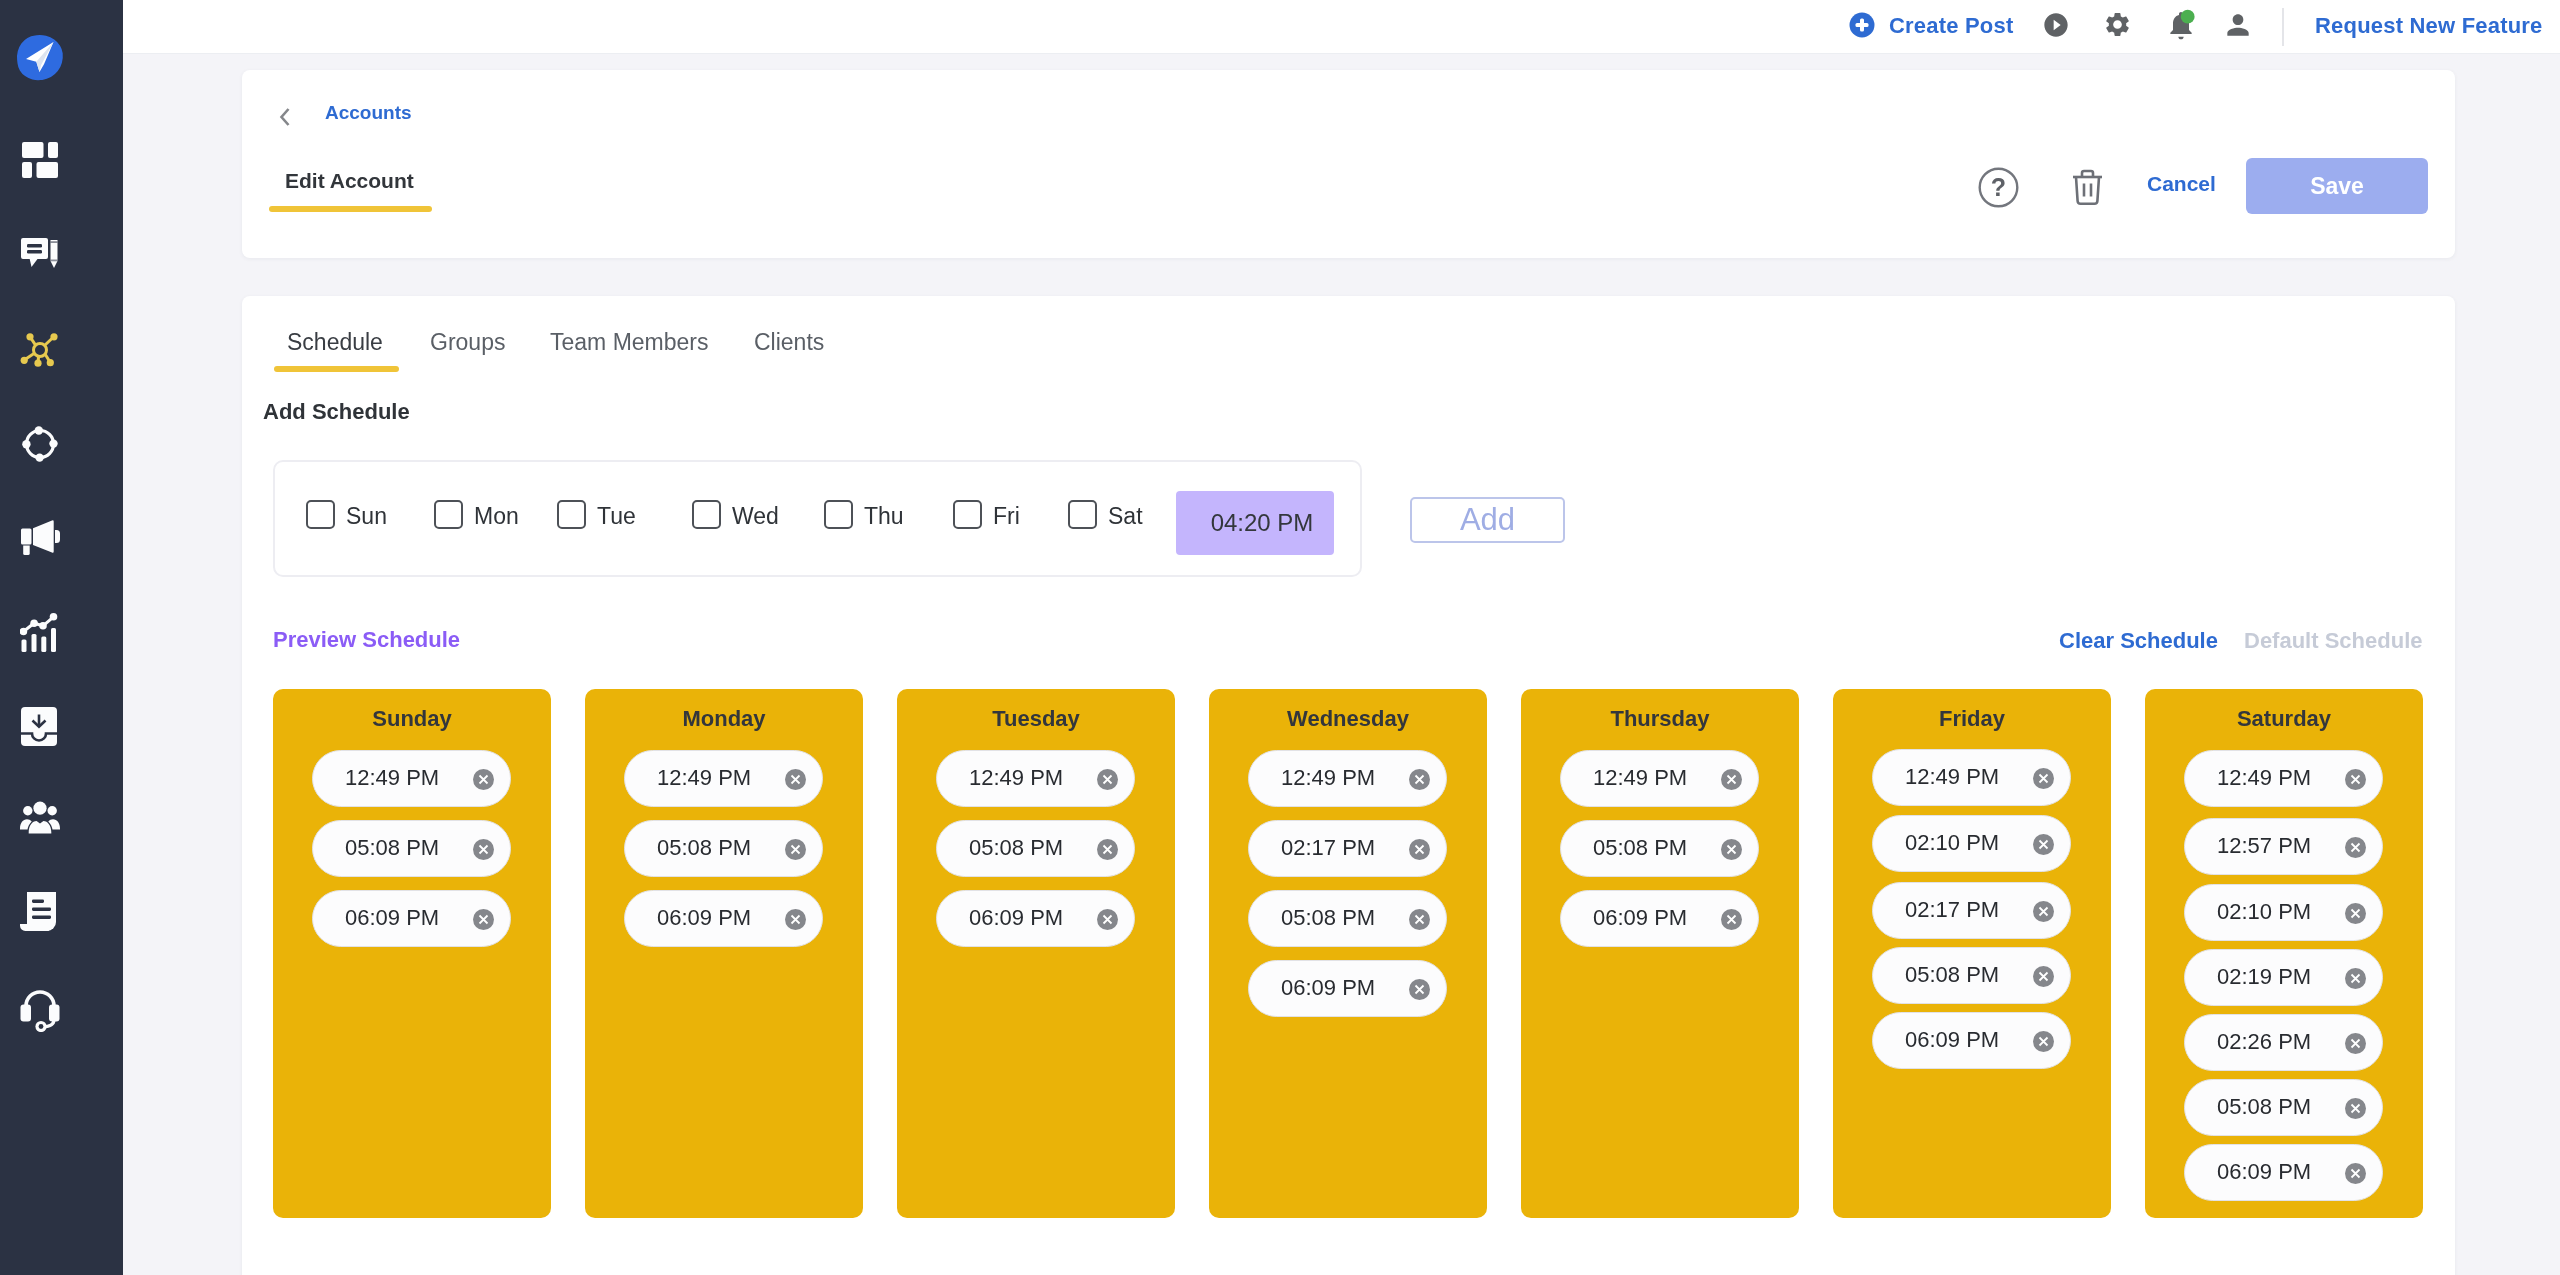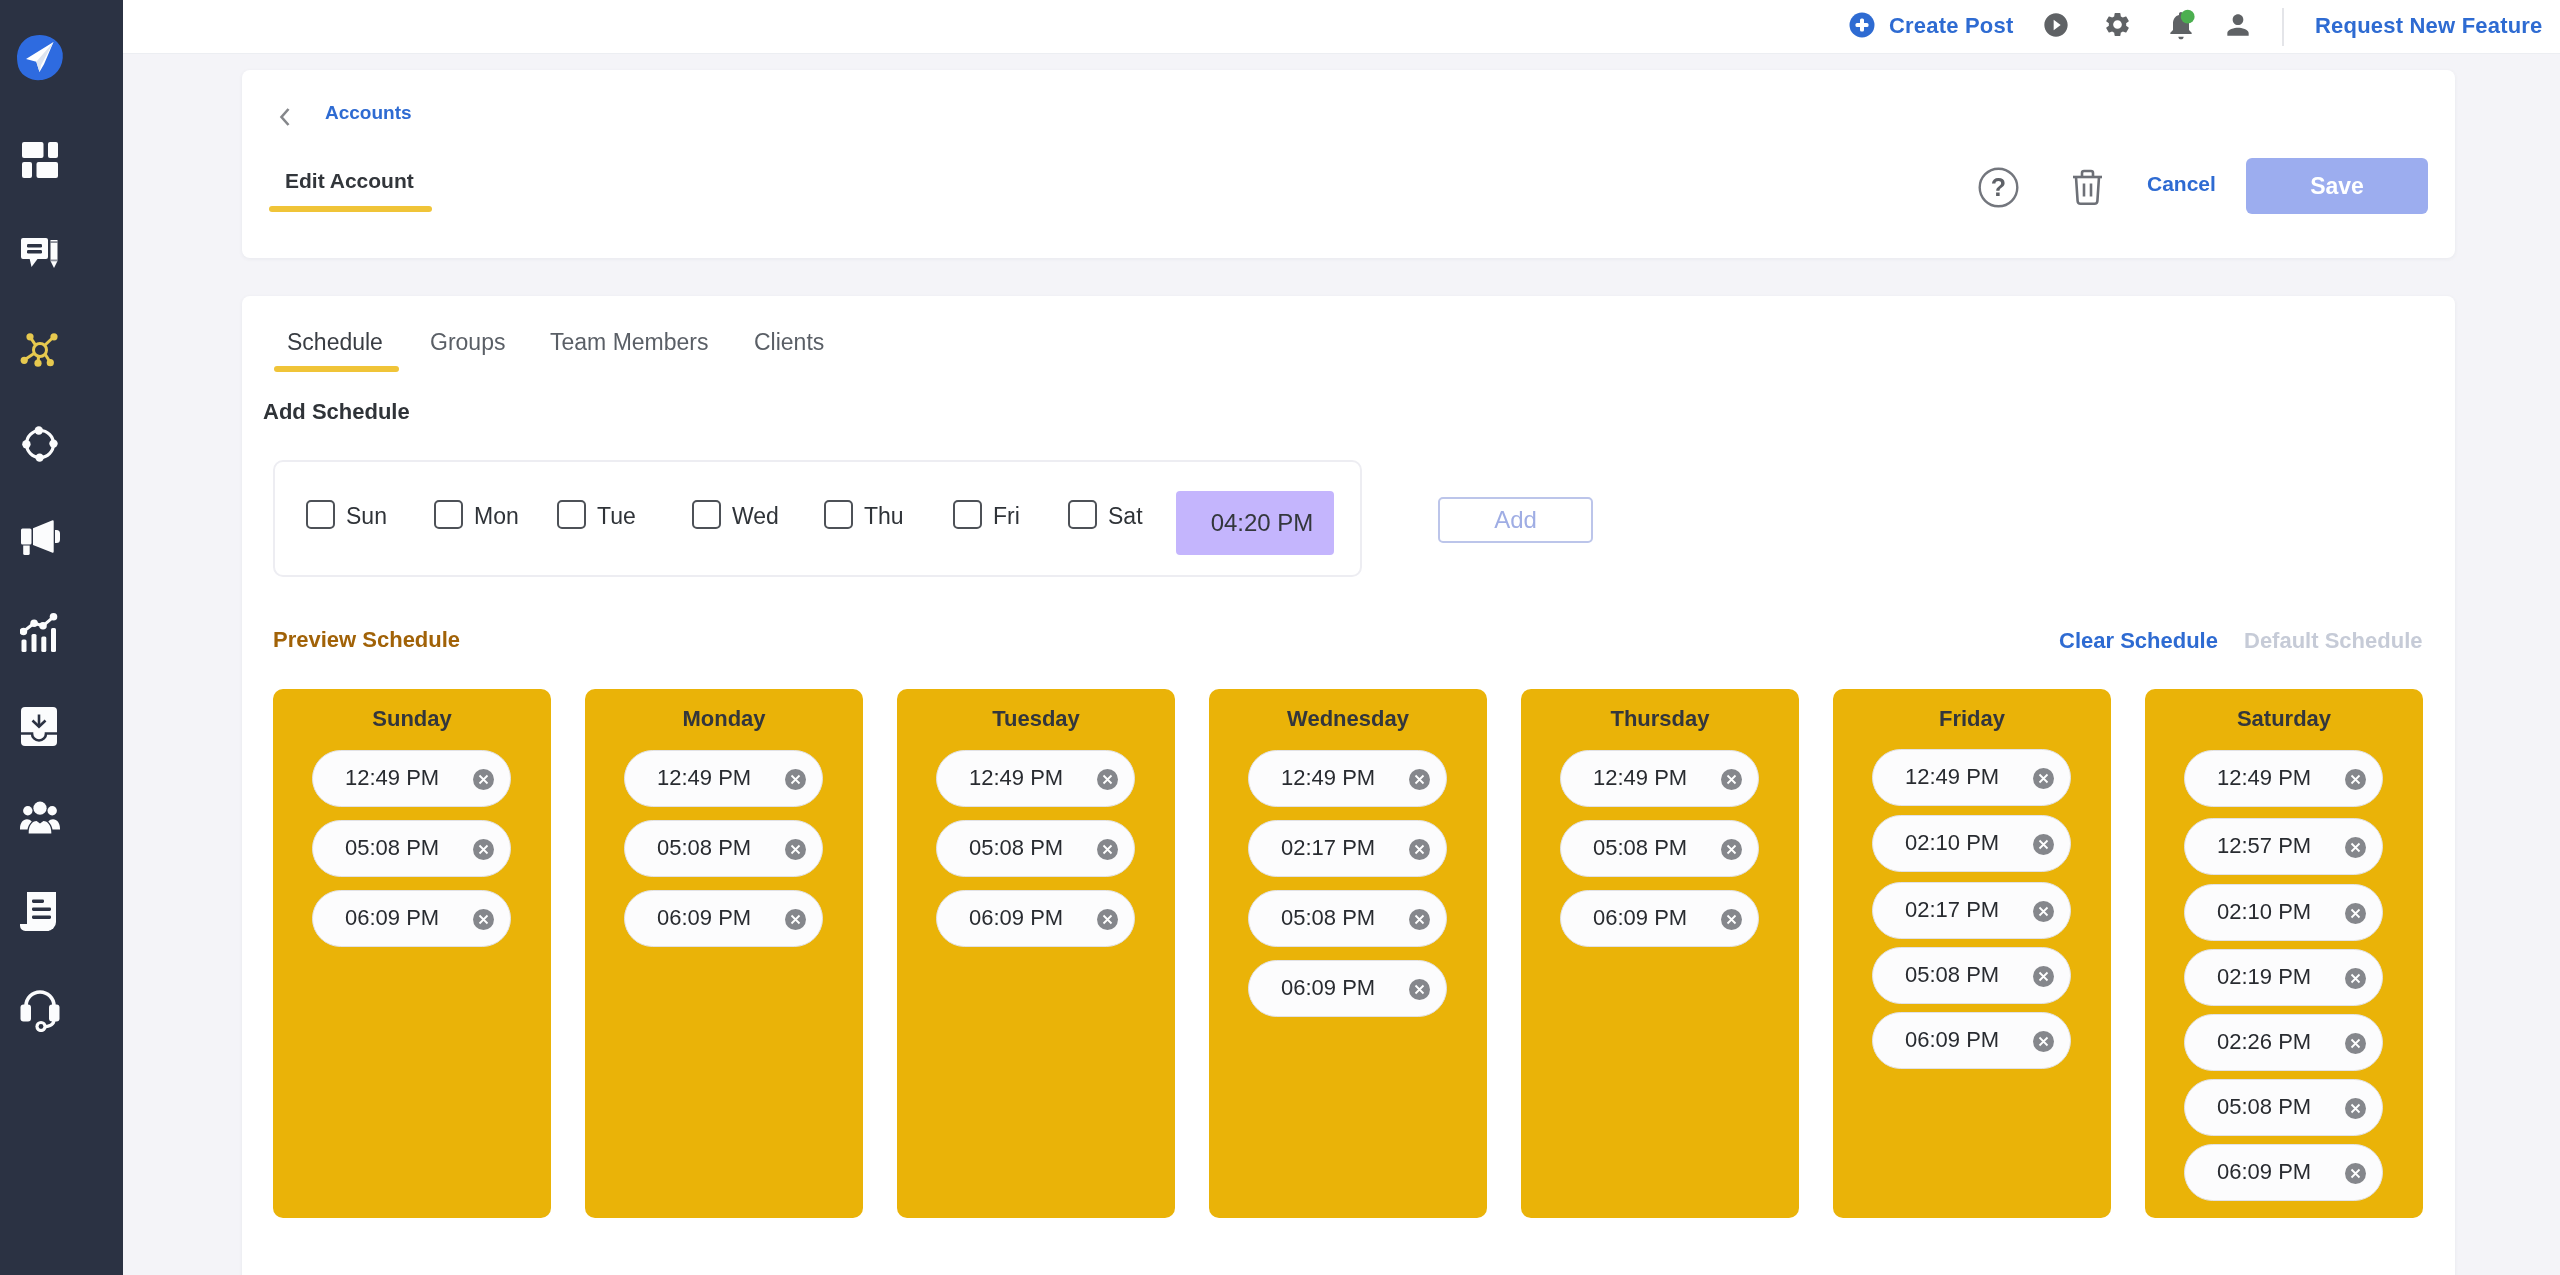--- a/index.html
+++ b/index.html
@@ -239,23 +239,23 @@
       <div class="cblabel" style="left:490px; top:207px;">Wed</div>
     <div class="cb" style="left:582px; top:204px;"></div>
       <div class="cblabel" style="left:622px; top:207px;">Thu</div>
     <div class="cb" style="left:711px; top:204px;"></div>
       <div class="cblabel" style="left:751px; top:207px;">Fri</div>
     <div class="cb" style="left:826px; top:204px;"></div>
       <div class="cblabel" style="left:866px; top:207px;">Sat</div>
 
     <div class="abs" style="left:934px; top:195px; width:158px; height:64px; background:#c4b5fd; border-radius:4px; text-align:center; line-height:64px; font-size:24px; color:#33373c; text-indent:14px;">04:20 PM</div>
 
-    <div class="abs" style="left:1168px; top:201px; width:155px; height:46px; border:2px solid #bcc5ea; border-radius:5px; text-align:center; line-height:42px; font-size:24px; color:#9fade4;margin-left:28px;">Add</div>
-
-    <div class="abs" style="left:31px; top:331px; font-size:22px; font-weight:700; color:#a16207;text-align:right;">Preview Schedule</div>
+    <div class="abs" style="left:1168px; top:201px; width:155px; height:46px; border:2px solid #bcc5ea; border-radius:5px; text-align:center; line-height:42px; font-size:31px; color:#9fade4;">Add</div>
+
+    <div class="abs" style="left:31px; top:331px; font-size:22px; font-weight:700; color:#8b5cf6;text-align:right;">Preview Schedule</div>
     <div class="abs blue" style="left:1817px; top:332px; font-size:22px; font-weight:700;">Clear Schedule</div>
     <div class="abs" style="left:2002px; top:332px; font-size:22px; font-weight:700; color:#c6cbd7;">Default Schedule</div>
   </div>
 
   <div class="daycol" style="left:273px;">
     <div class="dayname">Sunday</div>
     <div class="pill" style="top:61px;">
         <span class="t">12:49 PM</span>
         <span class="x">
           <svg width="11" height="11" viewBox="0 0 11 11">

